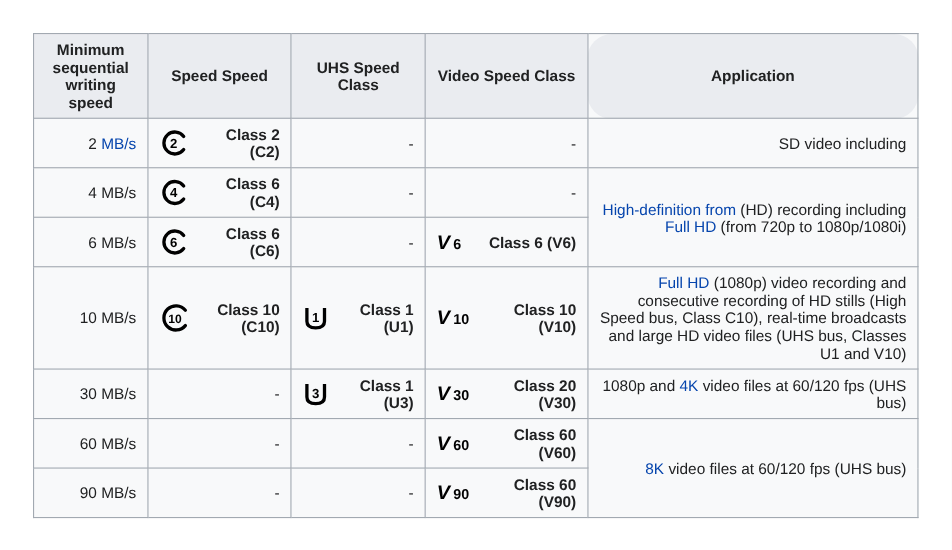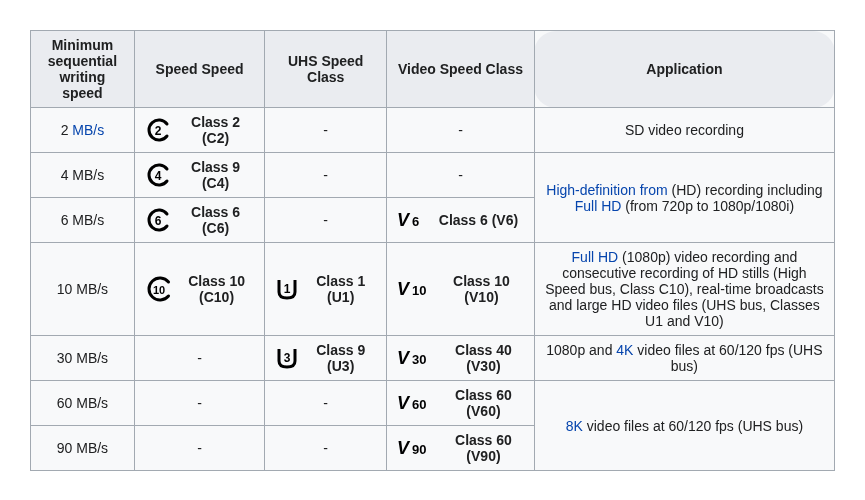--- a/index.html
+++ b/index.html
@@ -13,21 +13,21 @@
   table.wikitable {
     border-collapse: collapse;
     background: #f8f9fa;
     border: 1px solid #a2a9b1;
   }
   table.wikitable th,
   table.wikitable td {
     border: 1px solid #a2a9b1;
     padding: 6px 10px;
     vertical-align: middle;
-    text-align: center;
+    text-align: right;
   }
   table.wikitable th {
     background: #eaecf0;
     text-align: center;
     font-weight: bold;
   }
   a.link {
     color: #0645ad;
     text-decoration: none;
     cursor: pointer;
@@ -66,34 +66,34 @@
         <span class="icon-cell">
           <svg class="class-icon" width="26" height="26" viewBox="0 0 26 26">
             <path d="M22 7 A10 10 0 1 0 22 19" fill="none" stroke="#000" stroke-width="3" stroke-linecap="round"></path>
             <text x="13" y="17.5" text-anchor="middle" font-family="Arial" font-weight="bold" font-size="12" fill="#000">2</text>
           </svg>
           <span class="txt">Class 2 (C2)</span>
         </span>
       </td>
       <td>-</td>
       <td>-</td>
-      <td>SD video recording</td>
+      <td>SD video including</td>
     </tr>
 
     <tr>
       <td>
         <span>4</span> MB/s
       </td>
       <td>
         <span class="icon-cell">
           <svg class="class-icon" width="26" height="26" viewBox="0 0 26 26">
             <path d="M22 7 A10 10 0 1 0 22 19" fill="none" stroke="#000" stroke-width="3" stroke-linecap="round"></path>
             <text x="13" y="17.5" text-anchor="middle" font-family="Arial" font-weight="bold" font-size="12" fill="#000">4</text>
           </svg>
-          <span class="txt">Class 9 (C4)</span>
+          <span class="txt">Class 6 (C4)</span>
         </span>
       </td>
       <td>-</td>
       <td>-</td>
       <td rowspan="2">
         <a class="link">High-definition from</a><span> (HD) recording including </span><a class="link">Full HD</a><span> (from 720p to 1080p/1080i)</span>
       </td>
     </tr>
 
     <tr>
@@ -161,30 +161,30 @@
       <td>
         <span>30</span> MB/s
       </td>
       <td>-</td>
       <td>
         <span class="icon-cell">
           <svg class="class-icon" width="24" height="24" viewBox="0 0 24 24">
             <path d="M4 3 L4 15 Q4 21 12 21 Q20 21 20 15 L20 3" fill="none" stroke="#000" stroke-width="3" stroke-linecap="butt"></path>
             <text x="12" y="16" text-anchor="middle" font-family="Arial" font-weight="bold" font-size="12" fill="#000">3</text>
           </svg>
-          <span class="txt">Class 9 (U3)</span>
+          <span class="txt">Class 1 (U3)</span>
         </span>
       </td>
       <td>
         <span class="icon-cell">
           <svg class="class-icon" width="40" height="20" viewBox="0 0 40 20">
             <text x="0" y="16" font-family="Arial Black, Arial" font-weight="900" font-size="18" font-style="italic" fill="#000">V</text>
             <text x="15" y="16" font-family="Arial" font-weight="bold" font-size="13" fill="#000">30</text>
           </svg>
-          <span class="txt">Class 40 (V30)</span>
+          <span class="txt">Class 20 (V30)</span>
         </span>
       </td>
       <td>
         <span>1080p and </span><a class="link">4K</a><span> video files at 60/120 fps (UHS bus)</span>
       </td>
     </tr>
 
     <tr>
       <td>
         <span>60</span> MB/s

